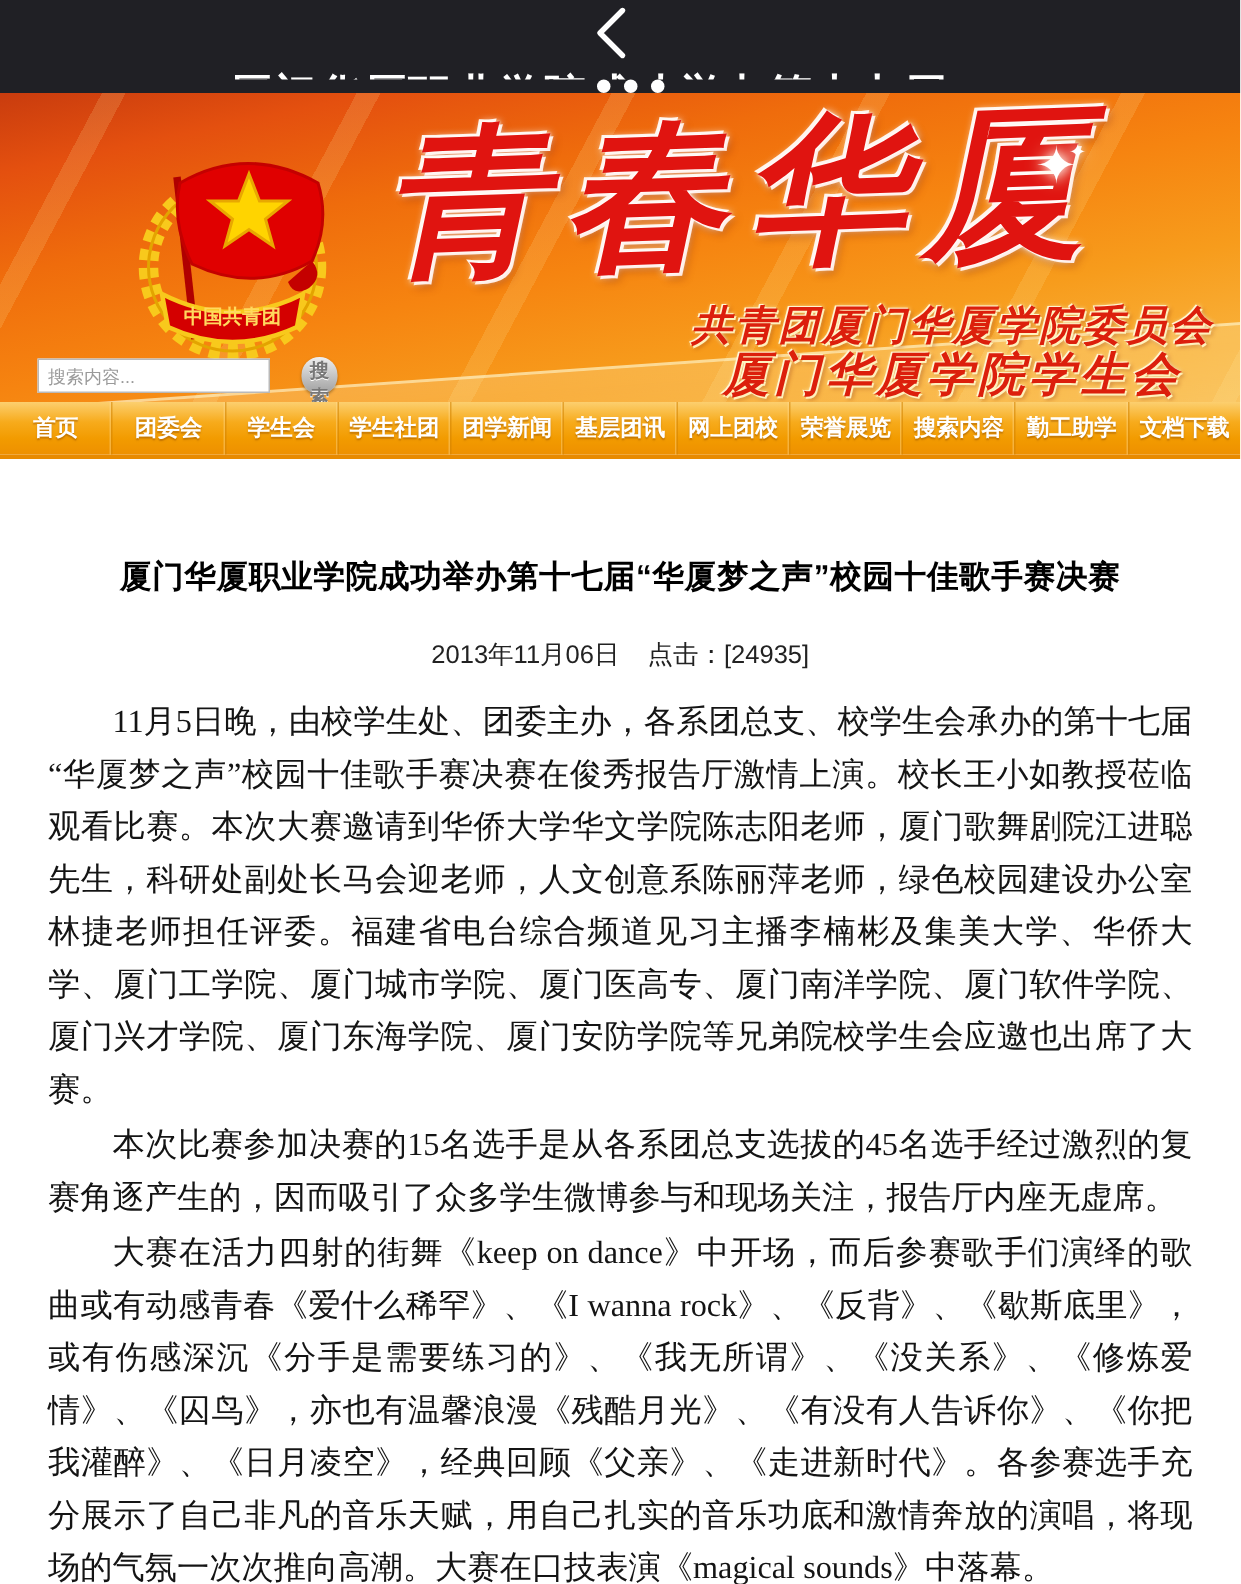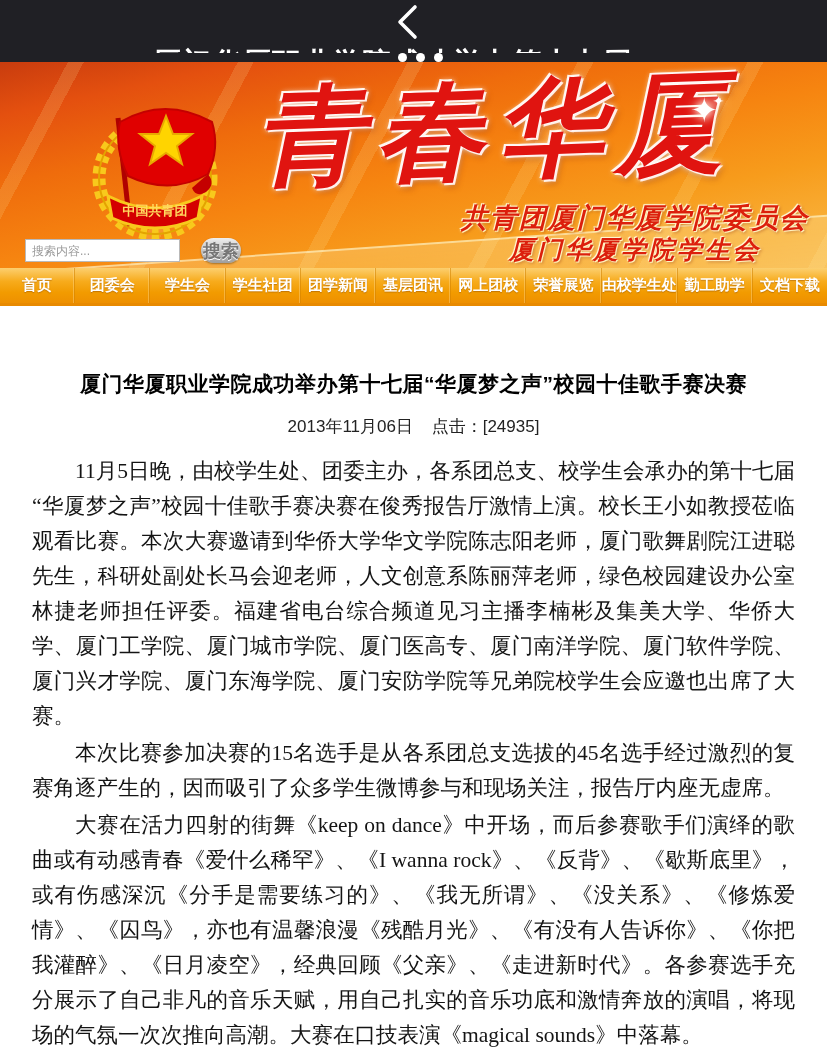--- a/index.html
+++ b/index.html
@@ -63,34 +63,34 @@
     text-shadow:0 0 8px #ffffff, 0 0 14px #fff7c0;
   }
   .sparkle small { font-size:14px; position:relative; top:-16px; left:-6px; }
   .org-lines {
     position:absolute; right:18px; top:140px; text-align:center;
     font-family:"DejaVu Serif", serif; font-style:italic; font-weight:bold;
     color:#dc1f0c; line-height:32px;
   }
   .org-line1 { font-size:27px; letter-spacing:2px;
     text-shadow:0 0 3px #fff6c8, 1px 1px 0 #ffefb8, -1px -1px 0 #fff6d8, 2px 2px 3px rgba(140,40,0,.4); }
-  .org-line2 { font-size:25px; letter-spacing:3px;
+  .org-line2 { font-size:31px; letter-spacing:3px;
     text-shadow:0 0 3px #fff6c8, 1px 1px 0 #ffefb8, -1px -1px 0 #fff6d8, 2px 2px 3px rgba(140,40,0,.4); }
 
   .search-row { position:absolute; left:25px; top:176px; display:flex; align-items:center; gap:21px; }
   .search-input {
     width:155px; height:23px; background:#ffffff; border:1px solid #b9b9b9;
     font-size:12px; color:#444; padding:0 6px; outline:none;
     font-family:"Liberation Sans", sans-serif;
   }
   .search-input::placeholder { color:#9a9a9a; }
   .search-btn {
-    width:40px; height:25px; border:none; border-radius:13px; cursor:pointer;
+    width:24px; height:25px; border:none; border-radius:13px; cursor:pointer;
     background:linear-gradient(180deg,#efefef 0%,#c9c9c9 45%,#9e9e9e 100%);
-    color:#777777; font-size:18px; font-weight:bold;
+    color:#777777; font-size:13px; font-weight:bold;
     text-shadow:0 1px 0 #ffffff; box-shadow:0 1px 2px rgba(0,0,0,0.35);
     font-family:"Liberation Sans", sans-serif;
   }
 
   
   .nav {
     height:38px; display:flex; align-items:stretch;
     background:linear-gradient(180deg,#fccf6f 0%,#f7ab1c 38%,#f29b00 70%,#ee9000 100%);
     border-bottom:3px solid #e88a00;
   }
@@ -103,21 +103,21 @@
   }
   .nav-item:last-child { border-right:none; box-shadow:none; }
 
   
   .content { padding:64px 30px 0 30px; color:#1b1b1b; }
   .article-title {
     text-align:center; font-size:21px; font-weight:bold; color:#000000;
     font-family:"Liberation Sans", sans-serif; letter-spacing:0.5px;
   }
   .date-line {
-    text-align:center; font-size:17px; color:#222222; margin-top:17px;
+    text-align:center; font-size:17px; color:#222222; margin-top:27px;
     font-family:"Liberation Sans", sans-serif;
   }
   .date-line span { margin:0 7px; }
   .body-text {
     margin-top:16px;
     font-family:"Liberation Serif","DejaVu Serif",serif;
     font-size:21.5px; line-height:35px; text-align:justify; color:#141414;
   }
   .body-text p { text-indent:2em; margin:2px; }
 </style>
@@ -171,21 +171,21 @@
 
   <div class="nav">
     <div class="nav-item">首页</div>
     <div class="nav-item">团委会</div>
     <div class="nav-item">学生会</div>
     <div class="nav-item">学生社团</div>
     <div class="nav-item">团学新闻</div>
     <div class="nav-item">基层团讯</div>
     <div class="nav-item">网上团校</div>
     <div class="nav-item">荣誉展览</div>
-    <div class="nav-item">由校学生处</div>
+    <div class="nav-item">搜索内容</div>
     <div class="nav-item">勤工助学</div>
     <div class="nav-item">文档下载</div>
   </div>
 
   <div class="content">
     <div class="article-title">厦门华厦职业学院成功举办第十七届“华厦梦之声”校园十佳歌手赛决赛</div>
     <div class="date-line">
       <span>2013年11月06日</span>
       <span>点击：[24935]</span>
     </div>

